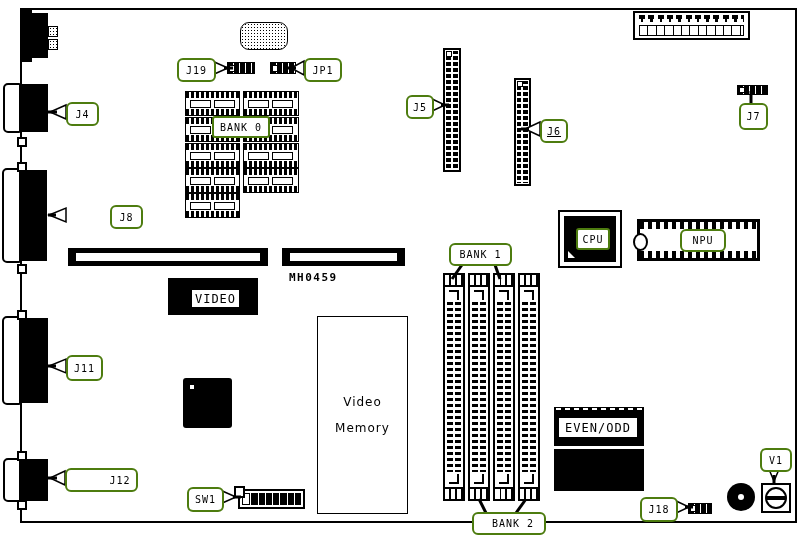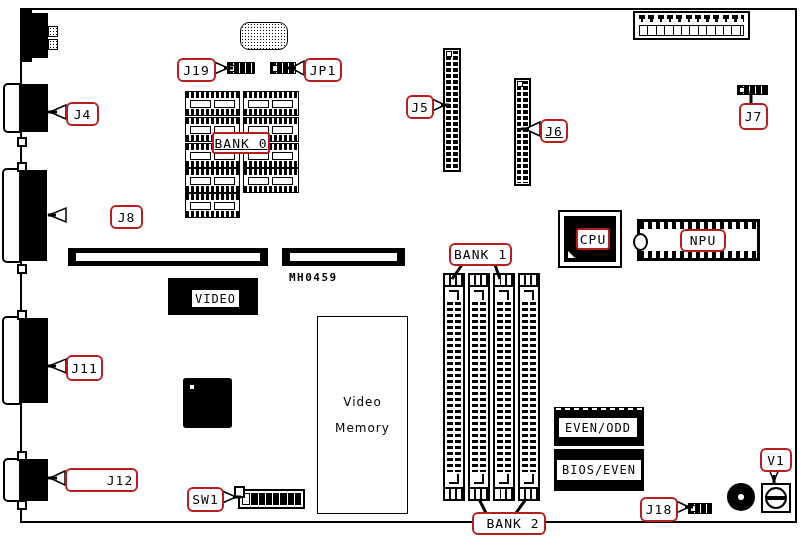--- a/index.html
+++ b/index.html
@@ -4,23 +4,23 @@
 <style>
   html,body{margin:0;padding:0;background:#fff;}
   #stage{position:relative;width:804px;height:537px;background:#fff;overflow:hidden;
          font-family:"DejaVu Sans Mono",monospace;}
   .abs{position:absolute;}
   
   .board{border:2px solid #000;background:#fff;}
   
   .blk{background:#000;}
   
-  .co{position:absolute;border:2px solid #b91c1c;border-radius:6px;background:#fff;
+  .co{position:absolute;border:2px solid #4d7c0f;border-radius:6px;background:#fff;
       display:flex;align-items:center;justify-content:center;
-      font-size:13px;letter-spacing:1px;color:#000;z-index:6;white-space:nowrap;}
+      font-size:10px;letter-spacing:1px;color:#000;z-index:6;white-space:nowrap;}
   .co.sq{border-radius:3px;}
   
   .housing{border:2px solid #000;border-radius:5px 2px 2px 5px;background:#fff;z-index:1;}
   .notch{width:6px;height:6px;background:#fff;border:2px solid #000;z-index:2;}
   
   .dip{border:1px solid #000;background:#fff;}
   .dip::before,.dip::after{content:'';position:absolute;left:0;right:0;height:6px;
       background:repeating-linear-gradient(90deg,#000 0 3px,#fff 3px 5px);}
   .dip::before{top:0;} .dip::after{bottom:0;}
   .dip i{position:absolute;top:8px;height:6px;border:1px solid #000;background:#fff;}
@@ -235,21 +235,20 @@
       <div class="cl b"></div>
       <div class="st b"></div>
   </div>
 
   <div class="abs blk" style="left:554px;top:407px;width:90px;height:39px;z-index:2;">
     <div class="dash"></div>
   </div>
   <div class="plate" style="left:558px;top:417px;width:78px;height:19px;">EVEN/ODD</div>
 
   <div class="abs blk" style="left:554px;top:449px;width:90px;height:42px;z-index:2;"></div>
-  <div class="plate" style="left:556px;top:459px;width:84px;height:20px;">BIOS/EVEN</div>
 
   <div class="abs jmp" style="left:688px;top:503px;width:22px;height:9px;z-index:2;"></div>
   <div class="abs spk" style="left:727px;top:483px;width:28px;height:28px;z-index:2;"></div>
   <div class="abs trim" style="left:761px;top:483px;width:26px;height:26px;z-index:2;"></div>
 
   <div class="abs dipsw" style="left:238px;top:489px;width:67px;height:20px;z-index:2;">
     <span class="off"></span>
       <span></span>
       <span></span>
       <span></span>
@@ -299,17 +298,17 @@
   <div class="co" style="left:66px;top:102px;width:29px;height:20px;">J4</div>
   <div class="co" style="left:406px;top:95px;width:24px;height:20px;">J5</div>
   <div class="co" style="left:540px;top:119px;width:24px;height:20px;text-decoration:underline;">J6</div>
   <div class="co" style="left:739px;top:103px;width:25px;height:23px;">J7</div>
   <div class="co" style="left:66px;top:205px;width:29px;height:20px;margin-left:44px;">J8</div>
   <div class="co" style="left:66px;top:355px;width:33px;height:22px;">J11</div>
   <div class="co" style="left:65px;top:468px;width:32px;height:20px;padding-left:37px;">J12</div>
   <div class="co" style="left:640px;top:497px;width:34px;height:21px;">J18</div>
   <div class="co" style="left:187px;top:487px;width:33px;height:21px;">SW1</div>
   <div class="co" style="left:760px;top:448px;width:28px;height:20px;">V1</div>
-  <div class="co sq" style="left:212px;top:132px;width:54px;height:18px;text-decoration:underline;">BANK 0</div>
+  <div class="co sq" style="left:212px;top:116px;width:54px;height:18px;">BANK 0</div>
   <div class="co" style="left:449px;top:243px;width:59px;height:19px;">BANK 1</div>
   <div class="co" style="left:472px;top:512px;width:62px;height:19px;padding-left:8px;">BANK 2</div>
 
 </div>
 
 </body></html>

